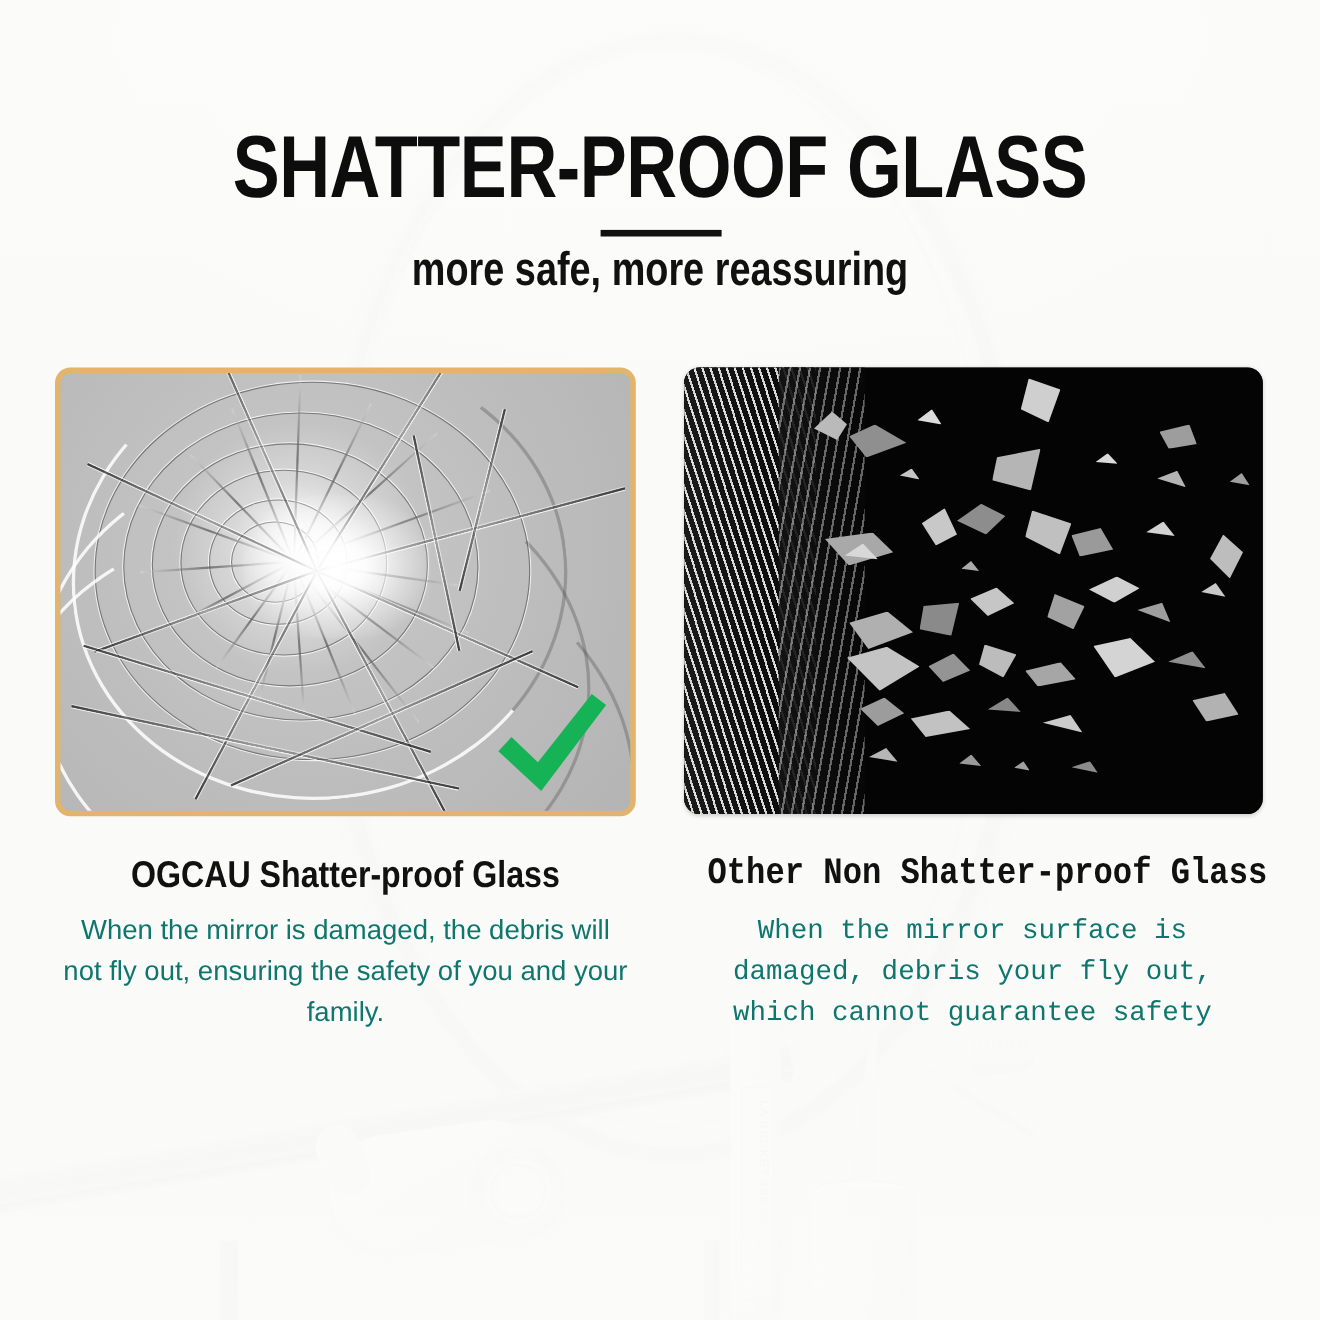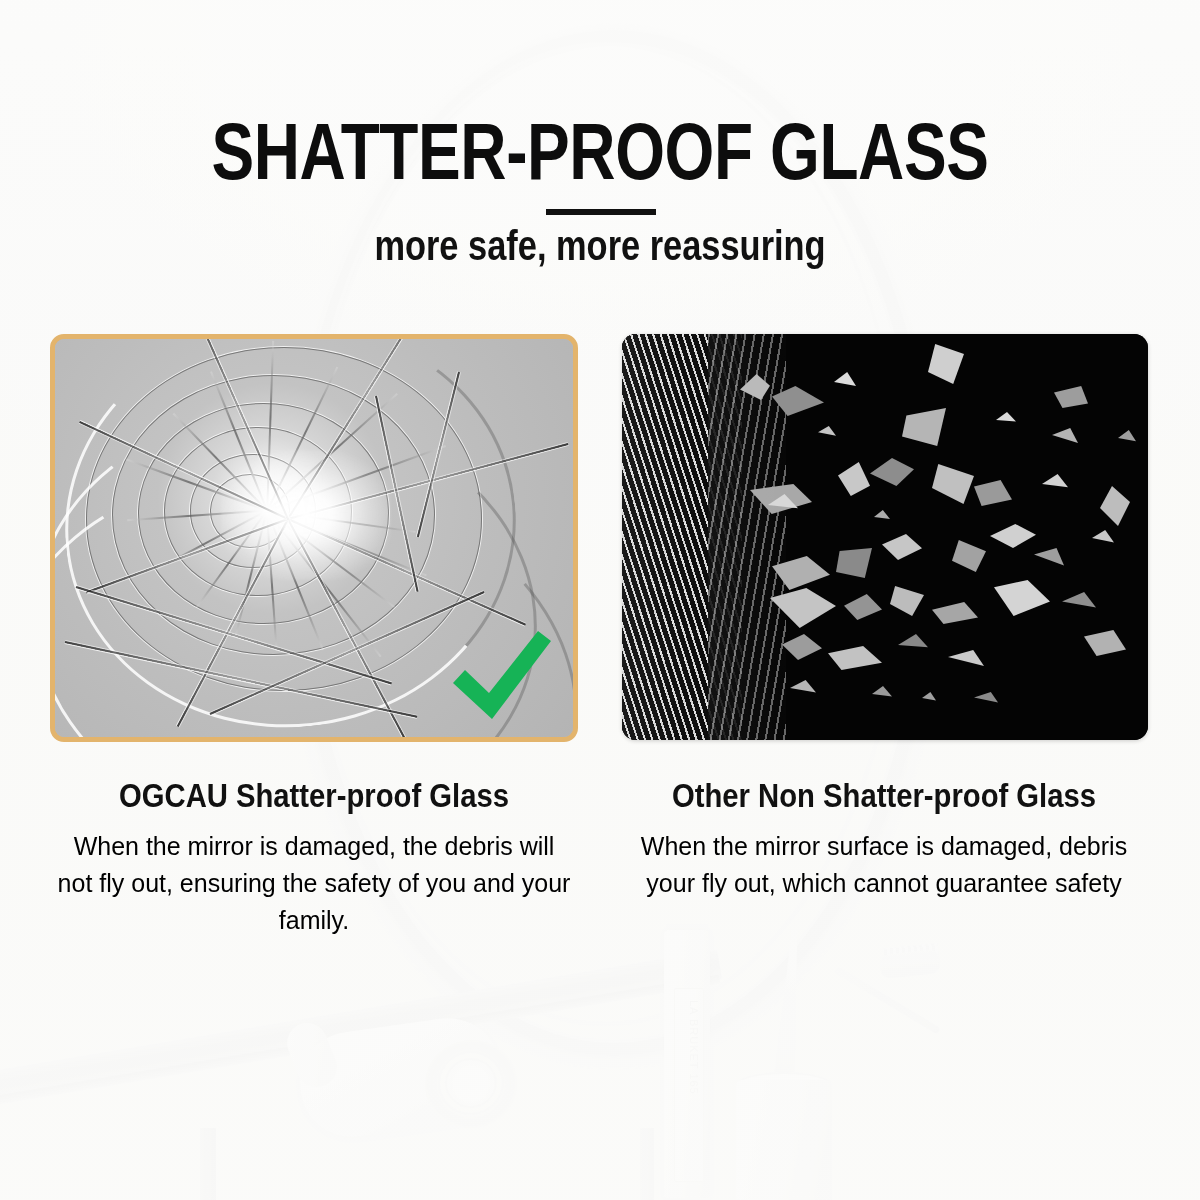--- a/index.html
+++ b/index.html
@@ -221,27 +221,27 @@
   .shard{position:absolute;background:#cfcfcf;}
   .edge-glow{
     position:absolute;left:0;top:0;width:190px;height:100%;
     background:linear-gradient(90deg,rgba(255,255,255,.10),rgba(0,0,0,0) 85%);
     pointer-events:none;
   }
 
   
   .cap{position:absolute;top:776px;width:560px;text-align:center;}
   .cap-left{left:34px;}
-  .cap-right{left:604px;}
+  .cap-right{left:604px;font-family:Liberation Mono, monospace;}
   .cap-h{
     font-weight:700;font-size:34px;line-height:38px;color:#111;
     transform:scaleX(.86);transform-origin:center top;white-space:nowrap;
   }
   .cap-b{
-    margin-top:14px;font-size:25px;line-height:37px;color:#000000;
+    margin-top:14px;font-size:25px;line-height:37px;color:#0f766e;
     padding:0 22px;
   }
 </style>
 </head>
 <body>
 
 <div class="page">
 
   <div class="bg">
     <div class="bg-wash"></div>

